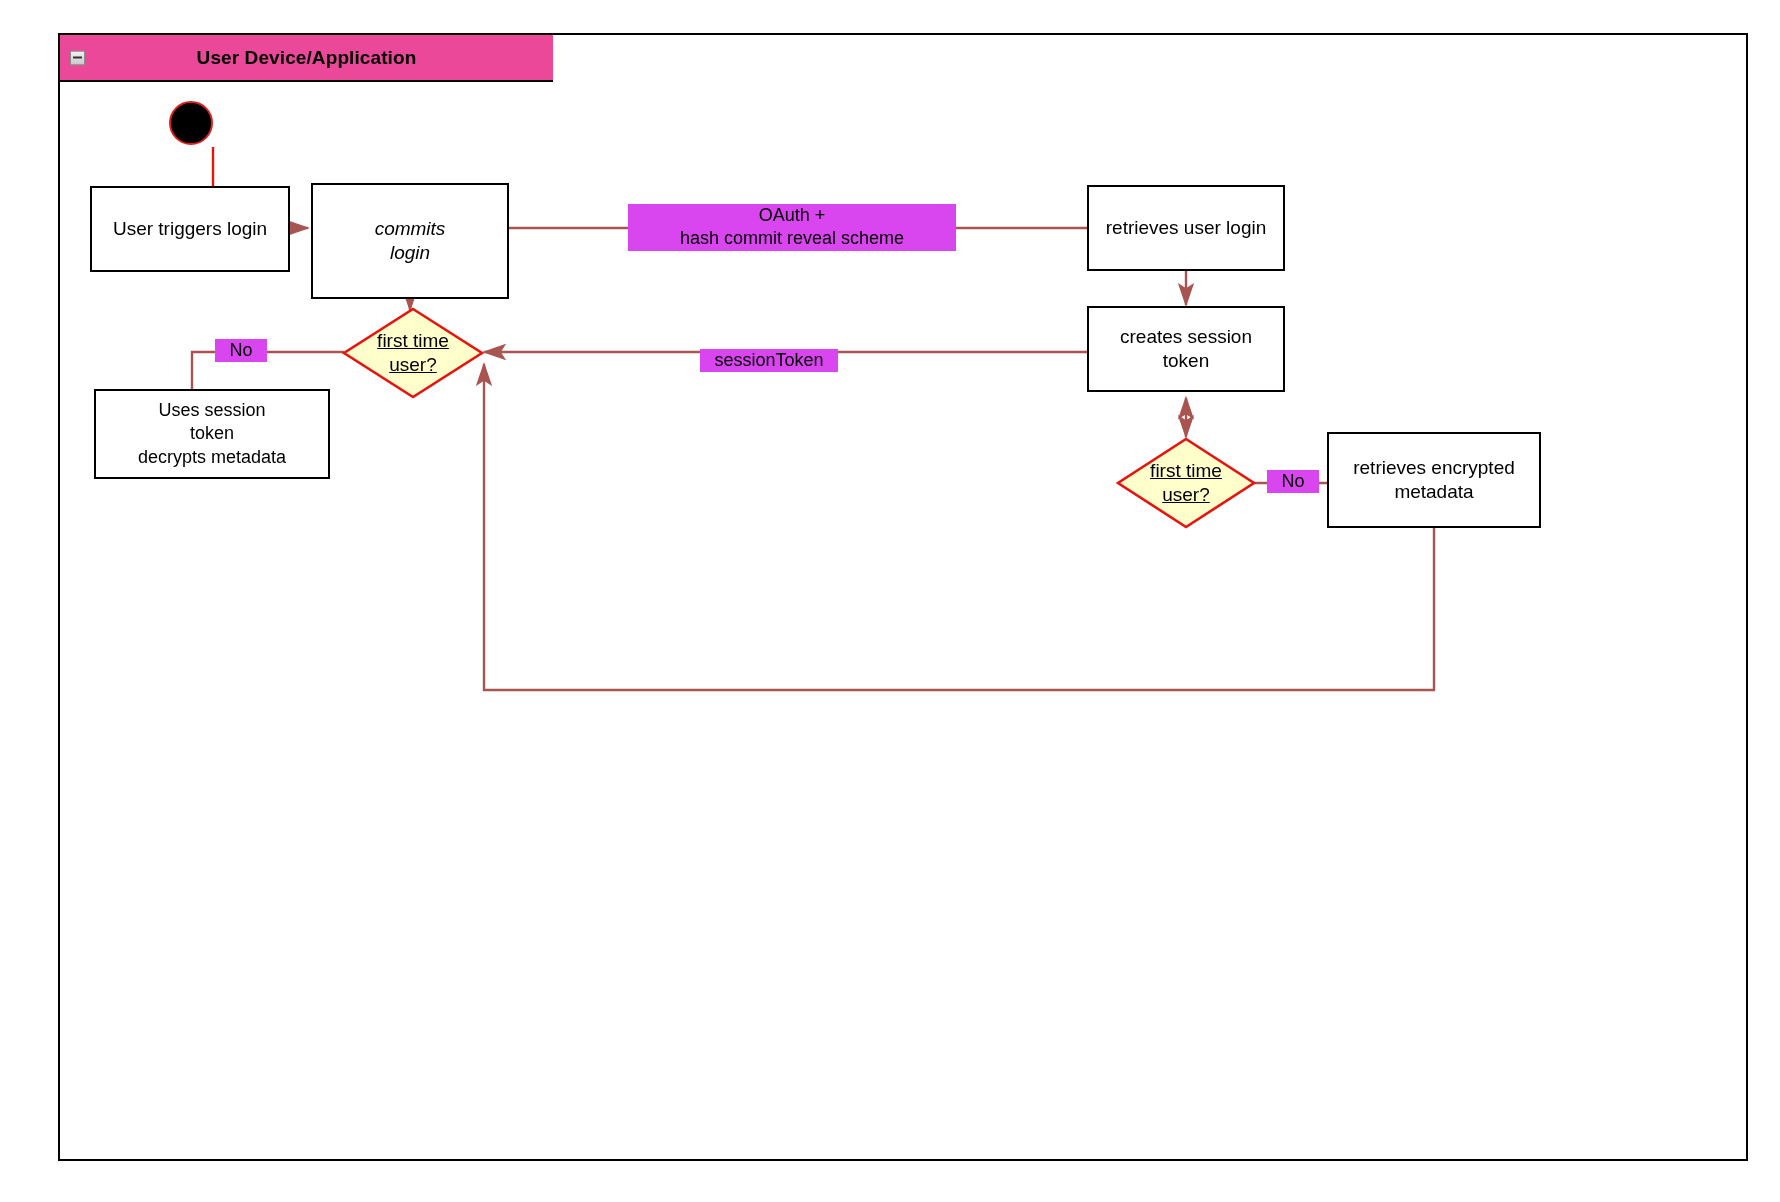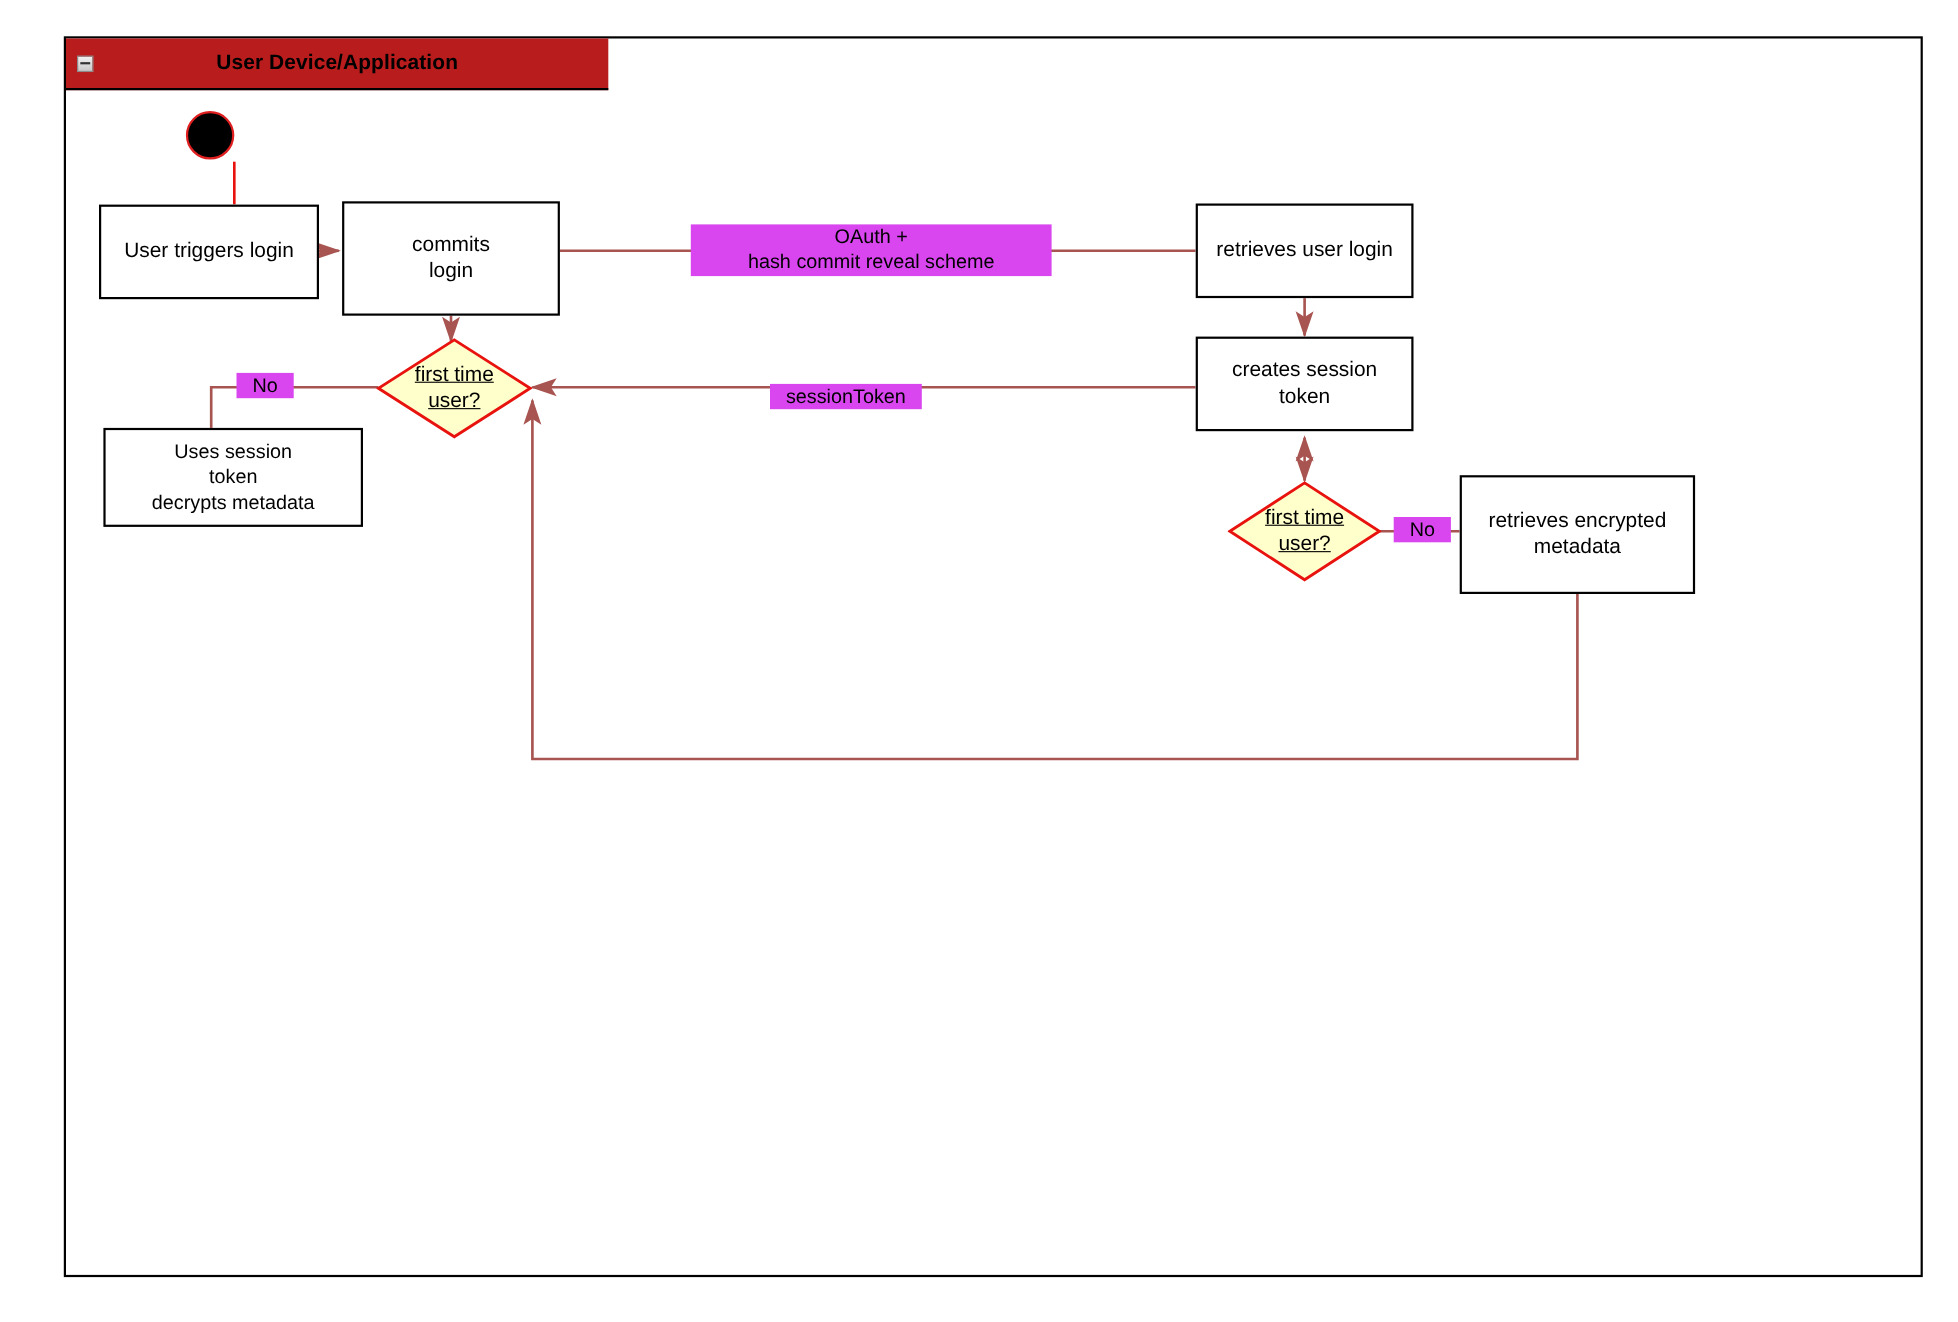--- a/index.html
+++ b/index.html
@@ -38,21 +38,21 @@
     position: absolute;
     left: 0;
     top: 0;
     width: 100%;
     height: 47px;
     border-bottom: 2px solid #000000;
     box-sizing: border-box;
     display: flex;
     align-items: center;
     justify-content: center;
-    background: #b91c1c;
+    background: #ec4899;
   }
   .lane-title {
     font-size: 19px;
     font-weight: bold;
     color: #000000;
     letter-spacing: 0.1px;
     text-align: center;
   }
   .collapse-icon {
     position: absolute;
@@ -208,21 +208,21 @@
       <path d="M1434,528 L1434,690 L484,690 L484,364" stroke="#a85450" stroke-width="2.4" fill="none" marker-end="url(#arrow)"></path>
     </g>
   </svg>
 
   <div class="start-node" style="left:169px; top:101px;"></div>
 
   <div class="node action" style="left:90px; top:186px; width:200px; height:86px;">
     <span>User triggers login</span>
   </div>
 
-  <div class="node action" style="left:311px; top:183px; width:198px; height:104px; white-space:pre-line;">
+  <div class="node action" style="left:311px; top:183px; width:198px; height:116px; white-space:pre-line;font-style:italic;">
     <span>commits
 login</span>
   </div>
 
   <div class="decision" style="left:342px; top:307px; width:142px; height:92px;">
     <svg width="142" height="92" viewBox="0 0 142 92">
       <polygon points="71,2 140,46 71,90 2,46" fill="#ffffcc" stroke="#e8120e" stroke-width="2.6"></polygon>
     </svg>
     <span class="dlabel" style="white-space:pre-line;">first time
 user?</span>
@@ -244,21 +244,21 @@
   </div>
 
   <div class="decision" style="left:1116px; top:437px; width:140px; height:92px;">
     <svg width="140" height="92" viewBox="0 0 140 92">
       <polygon points="70,2 138,46 70,90 2,46" fill="#ffffcc" stroke="#e8120e" stroke-width="2.6"></polygon>
     </svg>
     <span class="dlabel" style="white-space:pre-line;">first time
 user?</span>
   </div>
 
-  <div class="node action" style="left:1327px; top:432px; width:214px; height:108px; white-space:pre-line;">
+  <div class="node action" style="left:1327px; top:432px; width:214px; height:96px; white-space:pre-line;">
     <span>retrieves encrypted
 metadata</span>
   </div>
 
   <div class="edge-label" style="left:628px; top:204px; width:320px;">OAuth +
 hash commit reveal scheme</div>
 
   <div class="edge-label" style="left:700px; top:349px; width:130px;">sessionToken</div>
 
   <div class="edge-label" style="left:215px; top:339px; width:44px;">No</div>

